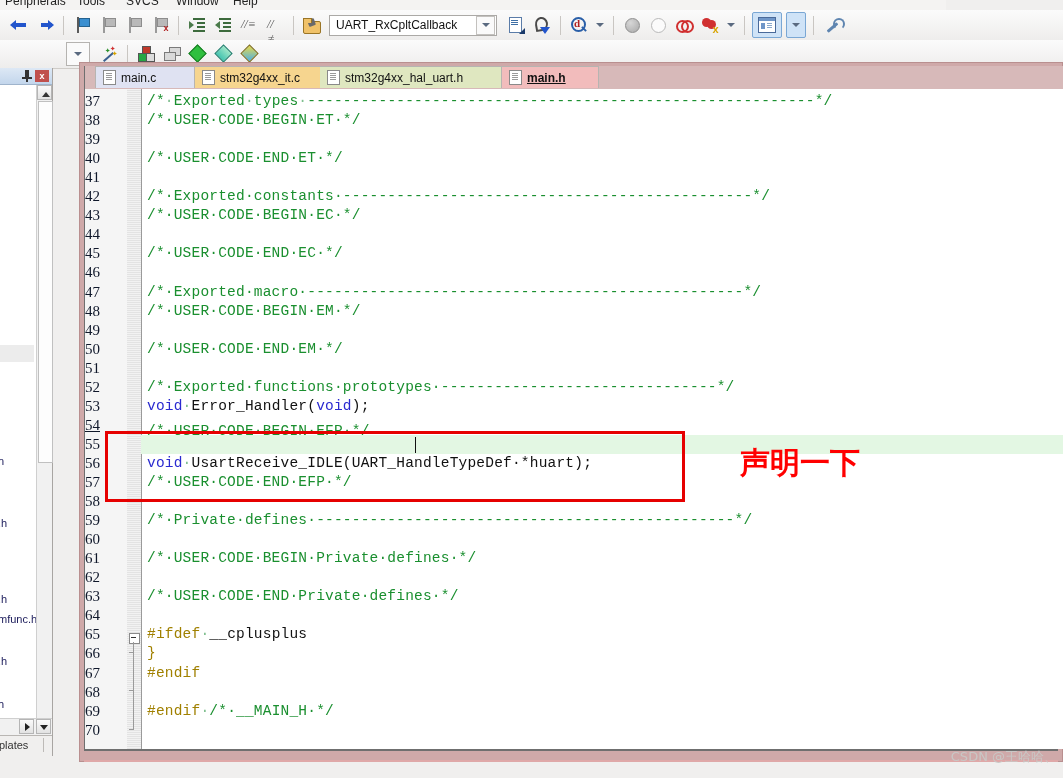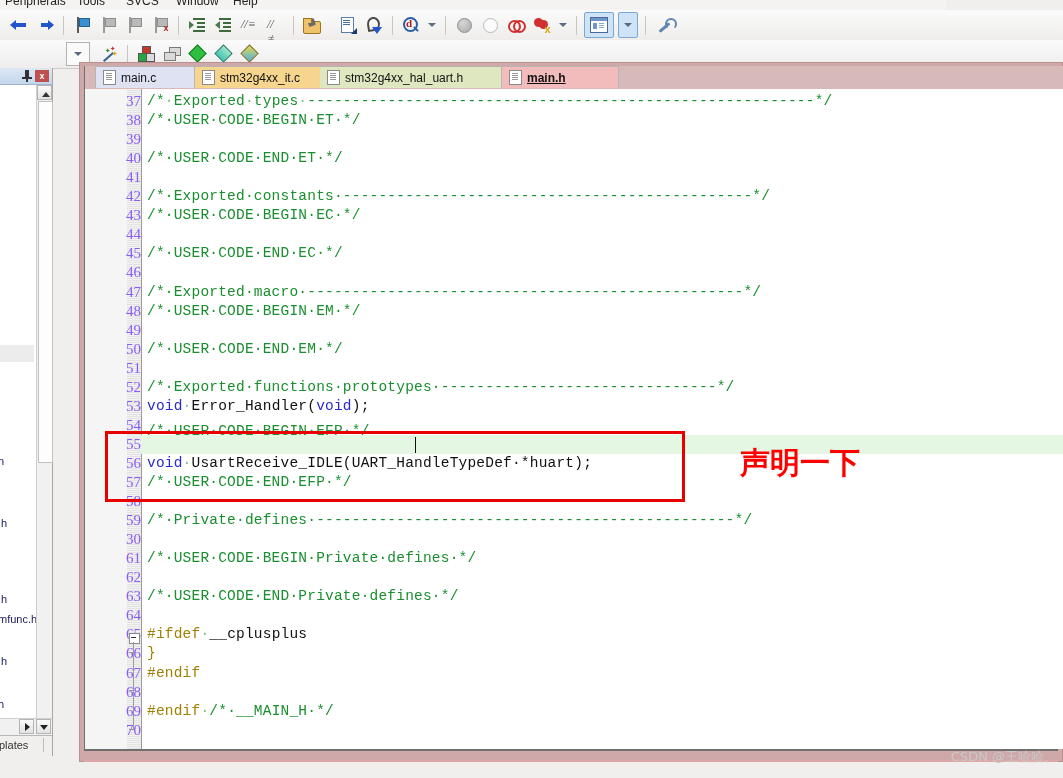--- a/index.html
+++ b/index.html
@@ -212,22 +212,22 @@
   .editor{
     position:absolute;left:85px;top:89px;width:978px;height:660px;background:#ffffff;
     overflow:hidden;
   }
   .gutter{position:absolute;left:0;top:0;width:42px;height:660px;background:#f5f5f5;}
   .foldcol{position:absolute;left:42px;top:0;width:14px;height:660px;background:#ebebeb;
     background-image:repeating-linear-gradient(0deg,#e3e3e3 0 1px,#f2f2f2 1px 2px);}
   .vline{position:absolute;left:56px;top:0;width:1px;height:660px;background:#9a9a9a;}
 
   .ln{
-    position:absolute;left:16px;width:40px;text-align:right;
-    font:15px "Liberation Serif","DejaVu Serif",serif;color:#8b5cf6;
+    position:absolute;left:0;width:40px;text-align:left;
+    font:15px "Liberation Serif","DejaVu Serif",serif;color:#0f172a;
   }
   .code{
     position:absolute;left:62px;white-space:pre;
     font:14.5px "Liberation Mono","DejaVu Sans Mono",monospace;letter-spacing:0.2px;
   }
   .hl-line{position:absolute;left:56px;width:922px;height:19px;background:#e3f7e3;}
   .c-cmt{color:#1a8f2f;}
   .c-kw{color:#2a2ad0;}
   .c-pre{color:#a08000;}
   .c-txt{color:#111;}
@@ -331,20 +331,26 @@
           <span>//≢</span>
         </div>
       </div>
     <div class="sep"></div>
     <div class="ticon">
         <div class="folder">
           <i></i>
         </div>
       </div>
     <div class="sp" style="width:4px"></div>
+    <div class="combo">
+      <span class="txt">UART_RxCpltCallback</span>
+      <span class="cbtn">
+          <span class="chev"></span>
+        </span>
+    </div>
     <div class="sp" style="width:6px"></div>
     <div class="ticon">
         <div class="doc">
           <i></i>
           <i></i>
           <i></i>
           <b></b>
         </div>
       </div>
     <div class="ticon">
@@ -485,21 +491,21 @@
       <span class="lbl">main.c</span>
     </div>
     <div class="tab" style="left:110px;width:132px;background:#f6d58f">
       <span class="tdoc"></span>
       <span class="lbl">stm32g4xx_it.c</span>
     </div>
     <div class="tab" style="left:235px;width:182px;background:#dfe7c0">
       <span class="tdoc"></span>
       <span class="lbl">stm32g4xx_hal_uart.h</span>
     </div>
-    <div class="tab active" style="left:417px;width:117px">
+    <div class="tab active" style="left:417px;width:97px">
       <span class="tdoc"></span>
       <span class="lbl">main.h</span>
     </div>
   </div>
 
   <div class="editor">
     <div class="gutter"></div>
     <div class="foldcol"></div>
     <div class="vline"></div>
 
@@ -522,21 +528,21 @@
         <div class="ln" style="top: 251.65px;">50</div>
         <div class="ln" style="top: 270.7px;">51</div>
         <div class="ln" style="top: 289.75px;">52</div>
         <div class="ln" style="top: 308.8px;">53</div>
         <div class="ln" style="top: 327.85px; text-decoration: underline;">54</div>
         <div class="ln" style="top: 346.9px;">55</div>
         <div class="ln" style="top: 365.95px;">56</div>
         <div class="ln" style="top: 385px;">57</div>
         <div class="ln" style="top: 404.05px;">58</div>
         <div class="ln" style="top: 423.1px;">59</div>
-        <div class="ln" style="top: 442.15px;">30</div>
+        <div class="ln" style="top: 442.15px;">60</div>
         <div class="ln" style="top: 461.2px;">61</div>
         <div class="ln" style="top: 480.25px; font-family: Liberation Serif, serif;">62</div>
         <div class="ln" style="top: 499.3px;">63</div>
         <div class="ln" style="top: 518.35px;">64</div>
         <div class="ln" style="top: 537.4px;">65</div>
         <div class="ln" style="top: 556.45px;">66</div>
         <div class="ln" style="top: 575.5px;">67</div>
         <div class="ln" style="top: 594.55px;">68</div>
         <div class="ln" style="top: 613.6px;">69</div>
         <div class="ln" style="top: 632.65px;">70</div>

